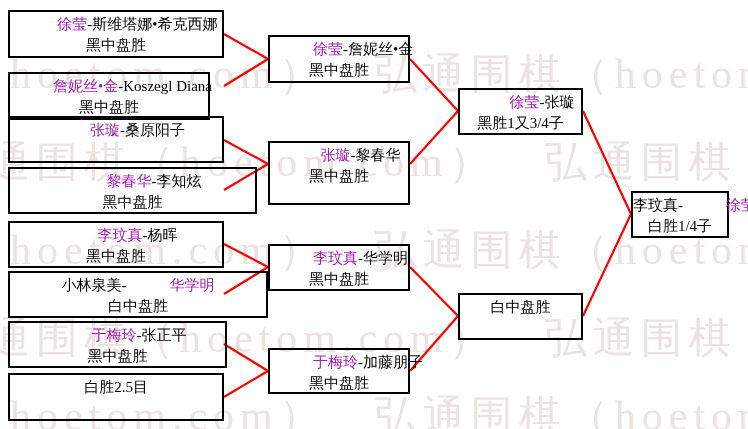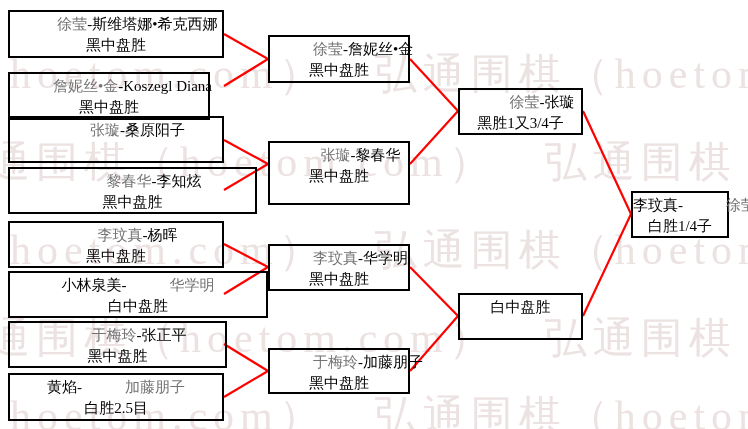--- a/index.html
+++ b/index.html
@@ -31,21 +31,21 @@
     border:2px solid #000000;
     background:transparent;
     text-align:center;
     font-size:15px;
     line-height:21px;
     color:#000000;
     padding-top:2px;
     white-space:nowrap;
   }
   .match .line1,.match .line2{white-space:nowrap;}
-  .name.red{color:#737373;margin-left:43px;}
+  .name.red{color:#a21caf;margin-left:43px;}
 </style>
 </head>
 <body>
 
 <div id="stage">
 
   <div id="watermark">
     <div class="wm-row" style="top:46px;left:-230px">弘通围棋（hoetom.com）　弘通围棋（hoetom.com）　弘通围棋（hoetom.com）</div>
     <div class="wm-row" style="top:134px;left:-60px">弘通围棋（hoetom.com）　弘通围棋（hoetom.com）　弘通围棋（hoetom.com）</div>
     <div class="wm-row" style="top:222px;left:-230px">弘通围棋（hoetom.com）　弘通围棋（hoetom.com）　弘通围棋（hoetom.com）</div>
@@ -91,21 +91,20 @@
   </div>
   <div class="match" style="left:8px;top:271px;width:260px;height:47px">
     <div class="line1"><span class="name name-left">小林泉美</span><span class="sep">-</span><span class="name name-right red">华学明</span></div>
     <div class="line2">白中盘胜</div>
   </div>
   <div class="match" style="left:8px;top:321px;width:219px;height:47px">
     <div class="line1"><span class="name name-left red">于梅玲</span><span class="sep">-</span><span class="name name-right">张正平</span></div>
     <div class="line2">黑中盘胜</div>
   </div>
   <div class="match" style="left:8px;top:373px;width:216px;height:48px">
-    <div class="line1"><span class="name name-left">黄焰</span><span class="sep">-</span><span class="name name-right red">加藤朋子</span></div>
     <div class="line2">白胜2.5目</div>
   </div>
 
   <div class="match" style="left:268px;top:35px;width:142px;height:48px">
     <div class="line1"><span class="name name-left red">徐莹</span><span class="sep">-</span><span class="name name-right">詹妮丝•金</span></div>
     <div class="line2">黑中盘胜</div>
   </div>
   <div class="match" style="left:268px;top:141px;width:142px;height:64px">
     <div class="line1"><span class="name name-left red">张璇</span><span class="sep">-</span><span class="name name-right">黎春华</span></div>
     <div class="line2">黑中盘胜</div>

